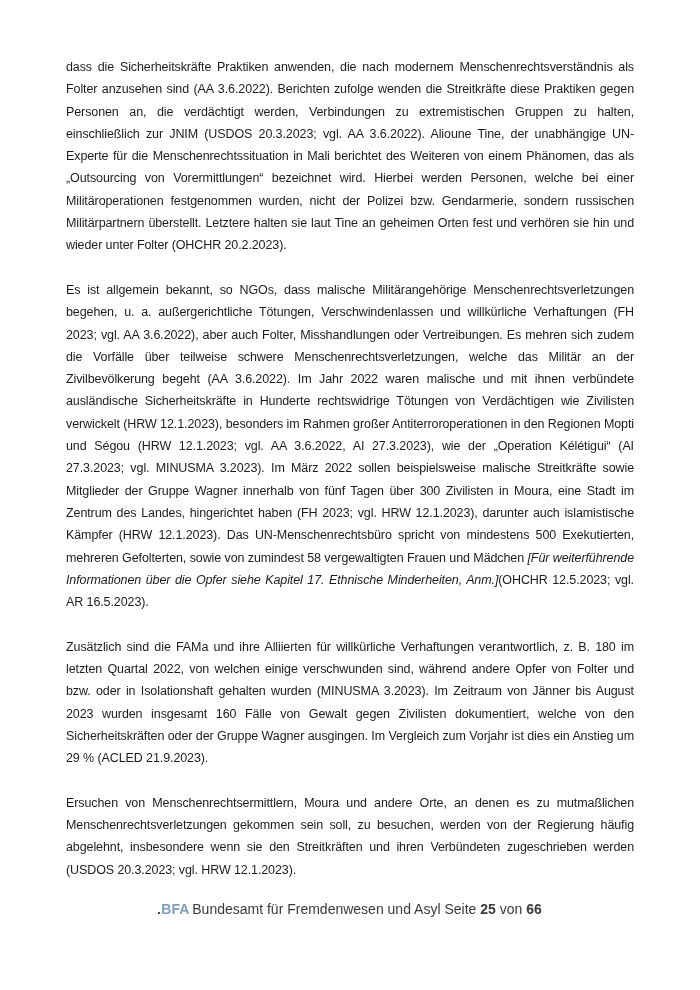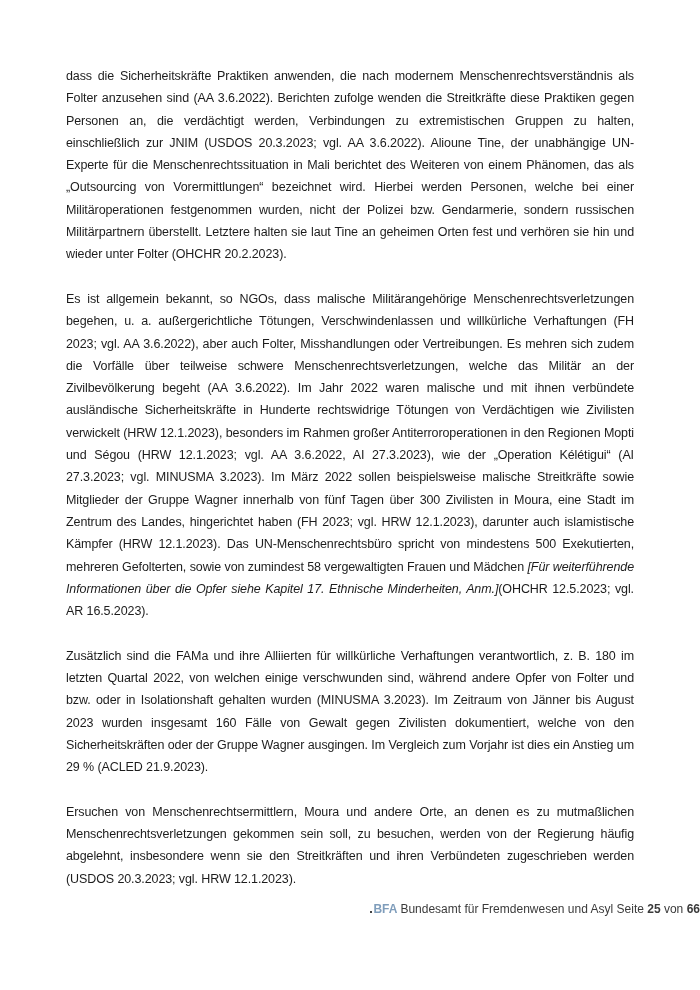--- a/index.html
+++ b/index.html
@@ -11,41 +11,41 @@
     position: relative;
     width: 700px;
     height: 990px;
     background: #ffffff;
     overflow: hidden;
     font-family: "Liberation Sans", sans-serif;
   }
   .content {
     position: absolute;
     left: 66px;
-    top: 65px;
+    top: 56px;
     width: 568px;
     color: #1c1c1c;
     font-size: 12.5px;
     letter-spacing: -0.1px;
     line-height: 22.3px;
     text-align: justify;
   }
   .content p {
     margin: 0 0 22.3px 0;
   }
   .seg-italic {
     font-style: italic;
   }
   .footer {
     position: absolute;
     left: 0;
     right: 0;
     top: 903px;
-    text-align: right;
-    font-size: 12px;
+    text-align: center;
+    font-size: 14px;
     line-height: 12px;
     color: #3a3a3a;
     letter-spacing: 0;
   }
   .footer .bfa-logo-mark {
     display: inline-block;
     width: 2px;
     height: 2px;
     background: #444;
     vertical-align: baseline;

